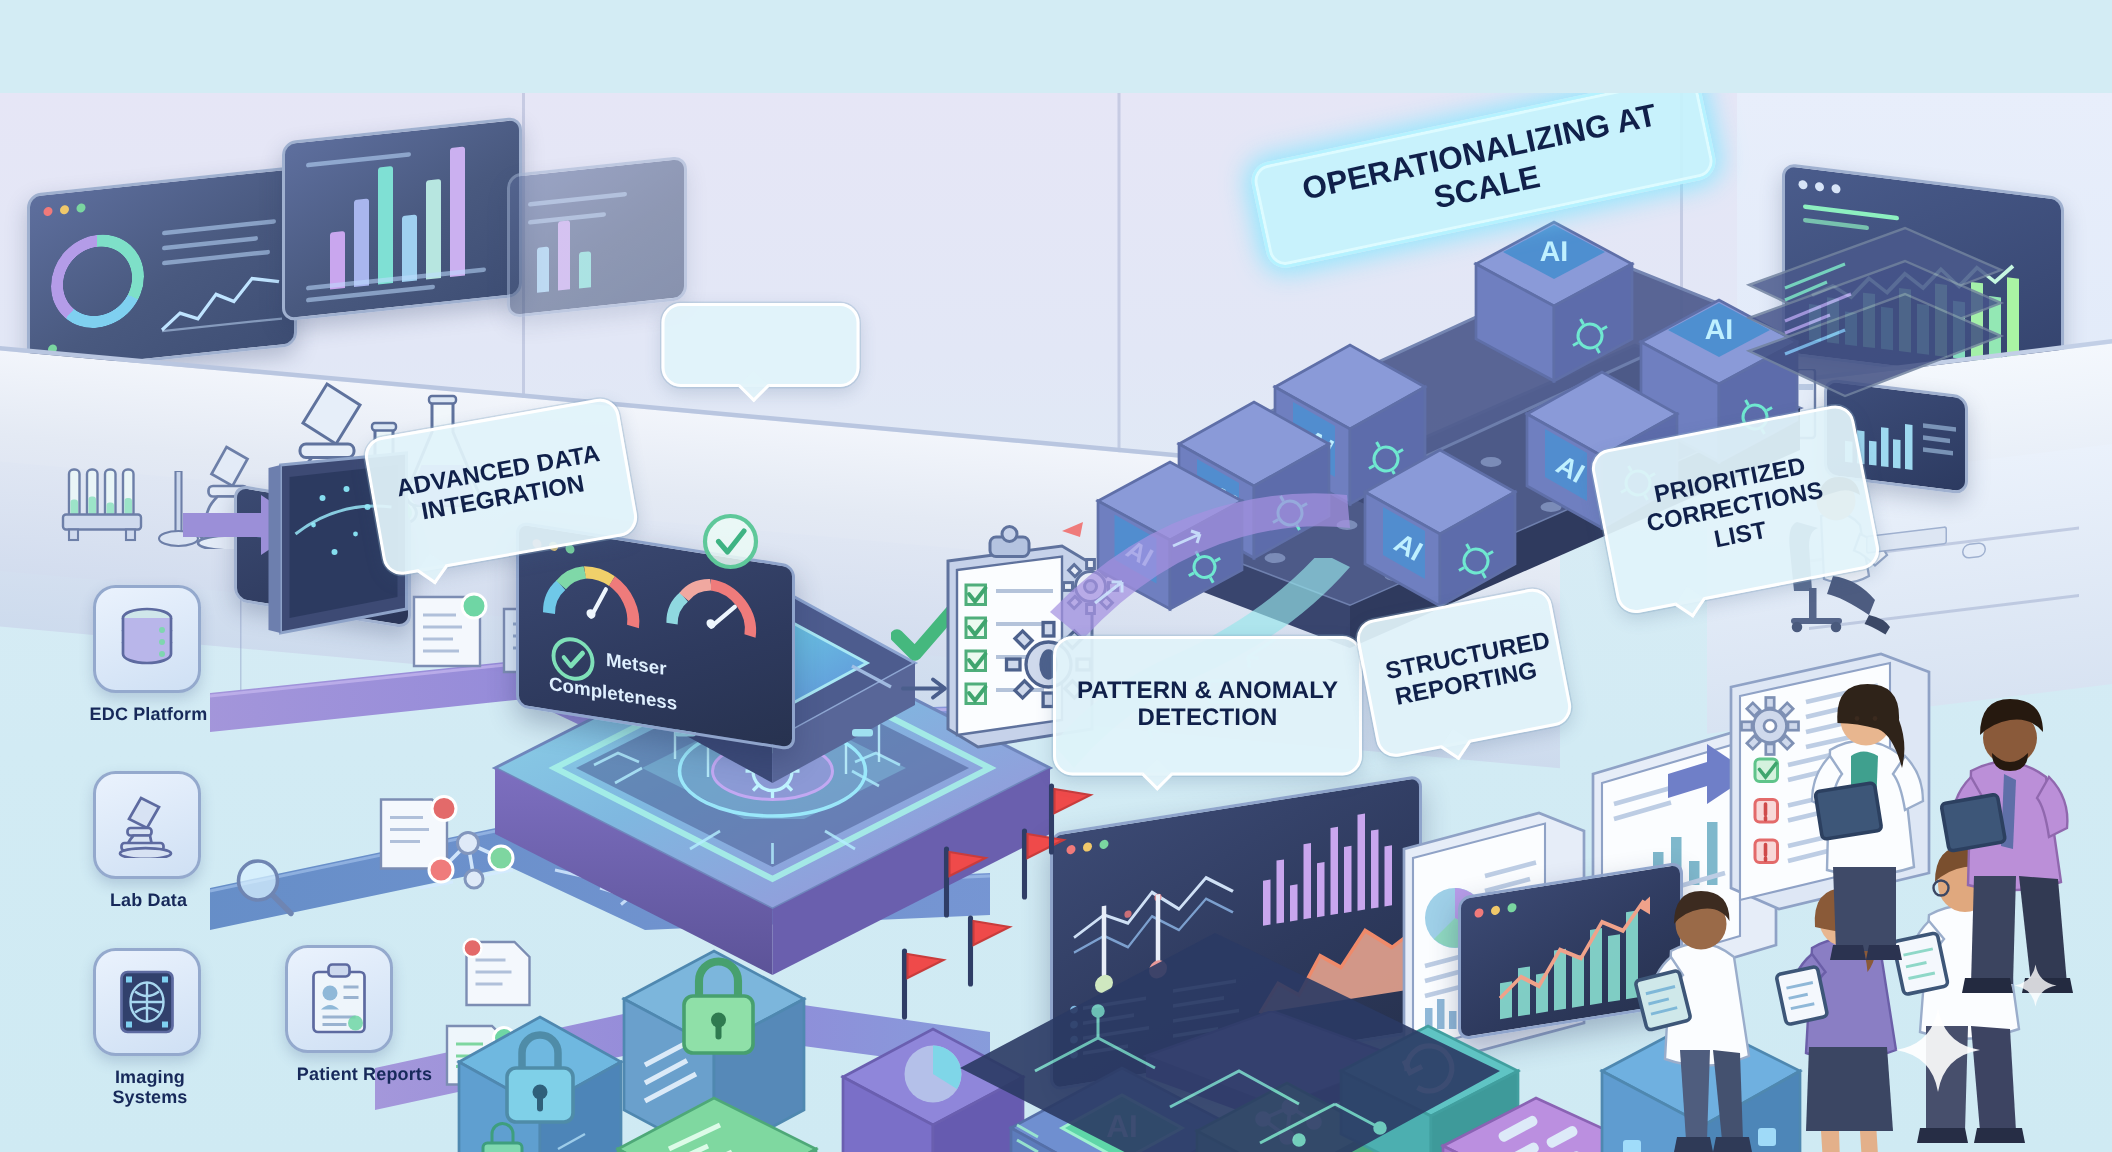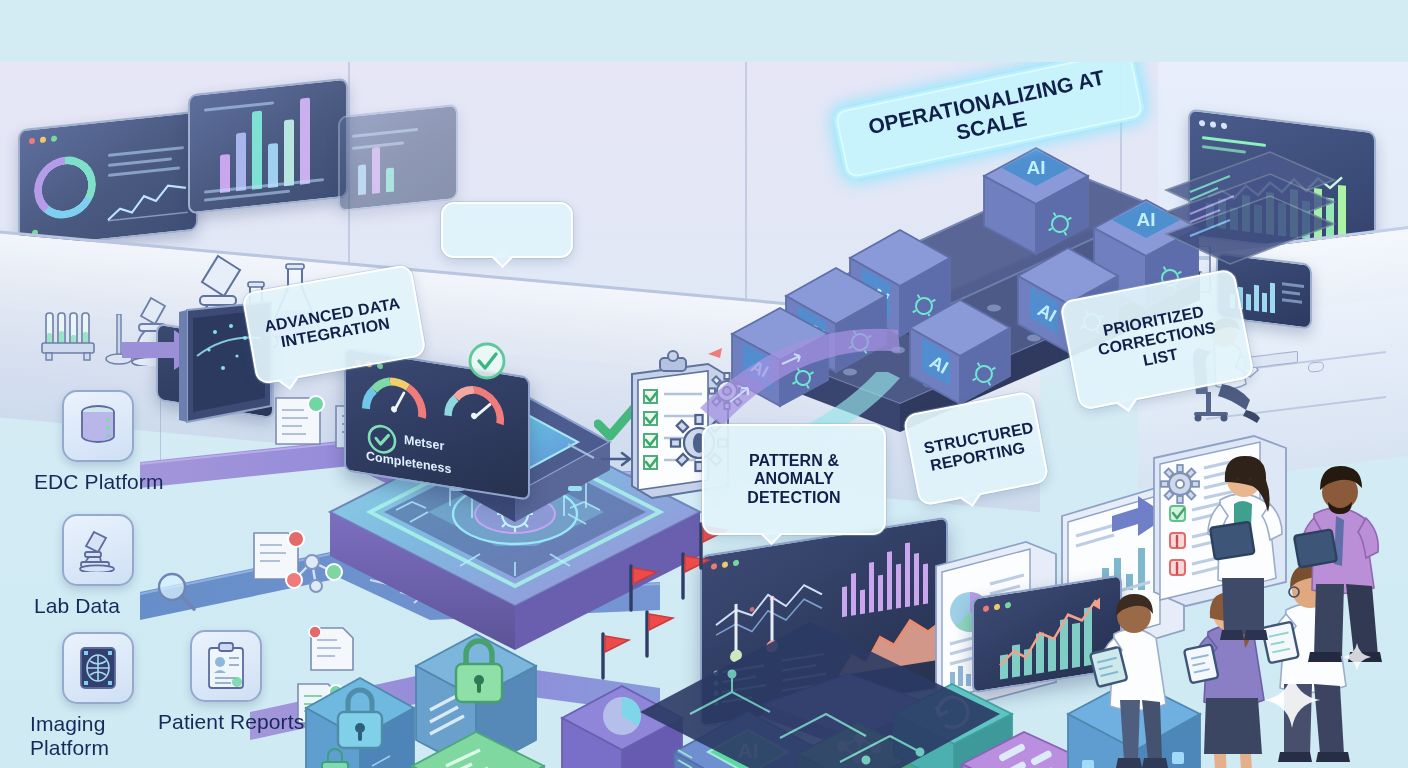--- a/index.html
+++ b/index.html
@@ -77,22 +77,22 @@
   }
 
   
   .srcbox{
     position:absolute; width:72px; height:72px; border-radius:15px;
     background:linear-gradient(160deg,#eaf2fd,#cfe0f4);
     border:2px solid #94a9cd; box-shadow:0 4px 9px rgba(60,80,130,.22);
     display:flex; align-items:center; justify-content:center;
   }
   .srclabel{
-    position:absolute; font-size:21px; font-weight:400; color:#17295a;
-    text-align:left; line-height:1.12; letter-spacing:.1px; white-space:pre-line;
+    position:absolute; font-size:12px; font-weight:700; color:#17295a;
+    text-align:center; line-height:1.12; letter-spacing:.1px; white-space:pre-line;
   }
 
   
   .ribbon{ position:absolute; }
 
   
   .callout{
     position:absolute; background:rgba(225,243,250,.93);
     border:2px solid #ffffff; border-radius:13px;
     box-shadow:0 0 0 1px rgba(140,175,200,.35), 0 4px 11px rgba(60,90,130,.2);
@@ -472,21 +472,21 @@
         </g>
         <g fill="#7fd0f0">
             <rect x="7" y="6" width="4" height="4"></rect>
             <rect x="31" y="6" width="4" height="4"></rect>
         <rect x="7" y="36" width="4" height="4"></rect>
             <rect x="31" y="36" width="4" height="4"></rect>
           </g>
       </svg>
     </div>
     <div class="srclabel" style="left:30px; top:650px; width:140px;">Imaging
-Platform</div>
+Systems</div>
 
     <div class="srcbox" style="left:190px; top:568px;">
       <svg width="44" height="48">
         <rect x="5" y="6" width="34" height="40" rx="3" fill="#eef5fb" stroke="#5d6aa0" stroke-width="1.8"></rect>
         <rect x="15" y="1" width="14" height="8" rx="2.5" fill="#cdd9ee" stroke="#5d6aa0" stroke-width="1.8"></rect>
         <circle cx="16" cy="20" r="5" fill="#8fb8d8"></circle>
         <path d="M10 31 q6 -6 12 0 z" fill="#8fb8d8"></path>
         <g stroke="#9ab3d0" stroke-width="2">
             <path d="M25 16 h10 M25 23 h10 M11 36 h22 M11 41 h16"></path>
           </g>
@@ -1224,21 +1224,21 @@
 
     <div class="callout" style="left:441px; top:140px; width:132px; white-space:pre-line;">
       <span class="tail" style="left:52px;"></span>
     </div>
 
 
     <div class="callout glow" style="left:836px; top:16px; width:306px; transform:rotate(-12deg); padding:10px 14px; font-size:21px;">
       <span>OPERATIONALIZING AT SCALE</span>
     </div>
 
-    <div class="callout" style="left:702px; top:362px; width:184px; white-space:pre-line;">
+    <div class="callout" style="left:702px; top:362px; width:206px; white-space:pre-line;">
       <span>PATTERN &amp; ANOMALY
 DETECTION</span>
       <span class="tail" style="left:60px;"></span>
     </div>
 
     <div class="callout" style="left:910px; top:340px; width:132px; transform:rotate(-11deg); white-space:pre-line;">
       <span>STRUCTURED
 REPORTING</span>
       <span class="tail" style="left:42px;"></span>
     </div>

